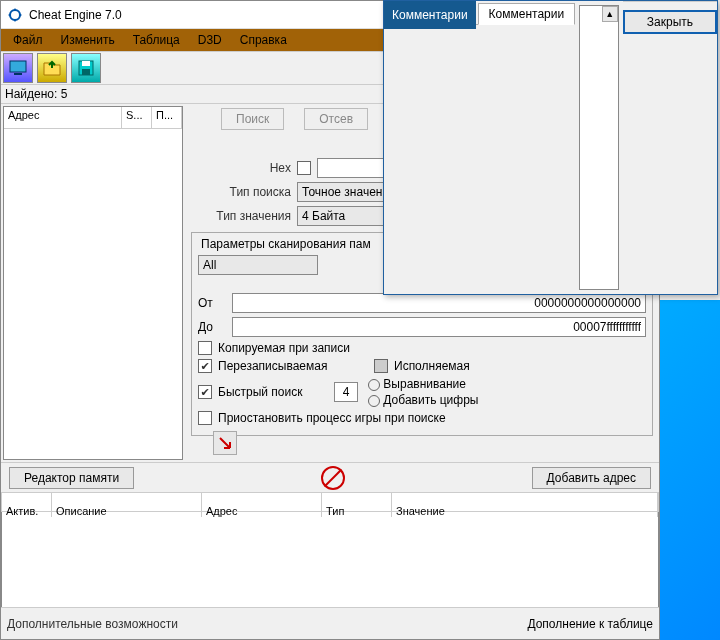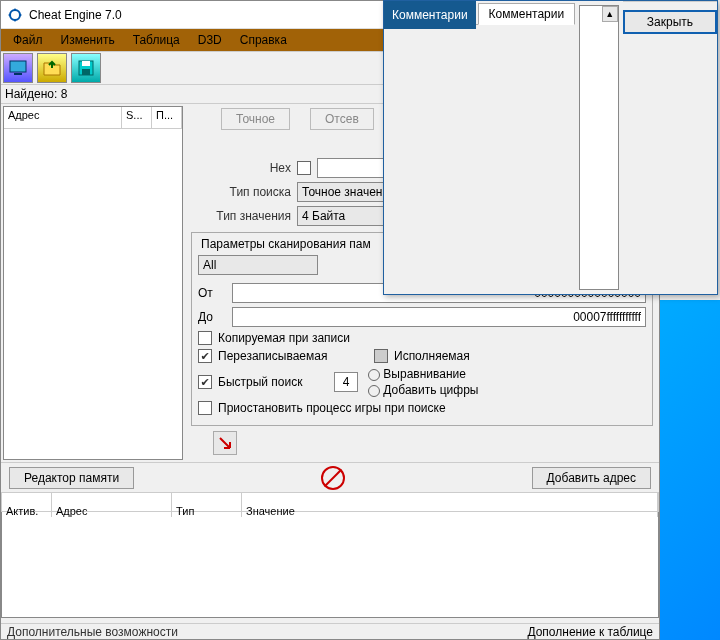--- a/index.html
+++ b/index.html
@@ -39,21 +39,21 @@
 .fieldset { border: 1px solid #aaa; padding: 4px 6px 6px 6px; margin-top: 6px; }
 .fieldset-title { font-size: 12px; color: #000; margin-top: -11px; margin-bottom: 4px; background: #f0f0f0; display: inline-block; padding: 0 3px; }
 .radio { width: 12px; height: 12px; border: 1px solid #666; border-radius: 50%; display: inline-block; vertical-align: middle; }
 .arrow-corner { position: absolute; left: 212px; top: 430px; width: 24px; height: 24px; border: 1px solid #aaa; background: #e8e8e8; display: flex; align-items: center; justify-content: center; }
 .mid-row { height: 30px; display: flex; align-items: center; padding: 0 8px; gap: 8px; border-top: 1px solid #ccc; }
 .stop-icon { width: 24px; height: 24px; border: 2px solid #c00; border-radius: 50%; position: relative; margin: 0 auto; }
 .stop-icon::after { content: ''; position: absolute; width: 24px; height: 2px; background: #c00; transform: rotate(-45deg); top: 9px; left: -2px; }
 .addr-table-header { height: 20px; display: flex; background: #fff; border: 1px solid #ccc; }
 .addr-table-header div { padding: 12px 4px; border-right: 1px solid #ccc; font-size: 11px; }
 .addr-body { height: 106px; background: #fff; border: 1px solid #888; border-top: none; }
-.statusbar { position: absolute; bottom: 0; left: 0; right: 0; height: 16px; display: flex; align-items: center; background: #f0f0f0; border-top: 1px solid #ccc; padding: 0 6px; }
+.statusbar { position: absolute; bottom: 0; left: 0; right: 0; height: 32px; display: flex; align-items: center; background: #f0f0f0; border-top: 1px solid #ccc; padding: 0 6px; }
 .status-left { flex: 1; color: #333; }
 .desktop-bg { position: absolute; right: 0; top: 300px; width: 60px; height: 340px; background: linear-gradient(135deg,#0af 0%,#08f 100%); z-index: -1; }
 
 .comments-window { position: absolute; top: 0; left: 383px; width: 335px; height: 295px; background: #f0f0f0; border: 1px solid #2060a0; box-shadow: 2px 2px 6px rgba(0,0,0,0.3); z-index: 10; display: flex; flex-direction: row; }
 .cw-title { height: 28px; background: #15598f; color: #fff; display: flex; align-items: center; padding: 0 8px; font-size: 13px; }
 .cw-tabs { height: 24px; display: flex; background: #f0f0f0; border-bottom: 1px solid #aaa; }
 .cw-tab { background: #fff; border: 1px solid #aaa; border-bottom: 1px solid #fff; padding: 3px 10px; margin: 2px 0 -1px 2px; font-size: 12px; }
 .cw-body { flex: 1; background: #fff; margin: 4px; border: 1px solid #888; position: relative; }
 .cw-scroll-up { position: absolute; top: 0; right: 0; width: 16px; height: 16px; background: #e8e8e8; border: 1px solid #aaa; text-align: center; font-size: 9px; line-height: 14px; }
 .cw-footer { height: 40px; display: flex; align-items: center; justify-content: center; border-top: 1px solid #ccc; background: #f0f0f0; }
@@ -96,35 +96,35 @@
     </div>
     <div class="tb-btn tb3">
       <svg width="16" height="16" viewBox="0 0 16 16">
           <rect x="1" y="1" width="14" height="14" fill="#0cc" stroke="#066"></rect>
           <rect x="4" y="1" width="8" height="5" fill="#fff"></rect>
           <rect x="4" y="9" width="8" height="6" fill="#066"></rect>
         </svg>
     </div>
     <div class="process-label">Процесс не выбран</div>
   </div>
-  <div class="found-label">Найдено: 8</div>
+  <div class="found-label">Найдено: 5</div>
 
   <div class="upper">
     <div class="left-pane">
       <div class="result-header">
         <div class="rh-addr">Адрес</div>
         <div class="rh-v">Ѕ...</div>
         <div class="rh-p">П...</div>
       </div>
       <div class="result-body"></div>
     </div>
 
     <div class="right-pane">
       <div class="btn-row">
-        <button class="btn disabled">Точное</button>
+        <button class="btn disabled">Поиск</button>
         <button class="btn disabled">Отсев</button>
       </div>
       <div class="form-row">
         <div class="lbl" style="flex:1;text-align:center">Значение:</div>
       </div>
       <div class="form-row">
         <div class="lbl">Hex</div>
         <span class="checkbox"></span>
         <input type="text" class="val" style="width: 200px;">
       </div>
@@ -136,21 +136,21 @@
       </div>
       <div class="form-row">
         <div class="lbl">Тип значения</div>
         <div class="select-like val" style="width:200px">
             <span>4 Байта</span>
           </div>
       </div>
 
       <div class="fieldset">
         <div class="fieldset-title">Параметры сканирования пам</div>
-        <div class="select-like" style="width:120px;margin-bottom:8px">
+        <div class="select-like" style="width:120px;margin-bottom:18px">
             <span>All</span>
           </div>
         <div class="form-row">
           <div style="width:28px">От</div>
           <input type="text" style="flex: 1 1 0%; text-align: right;" value="0000000000000000">
         </div>
         <div class="form-row">
           <div style="width:28px">До</div>
           <input type="text" style="flex: 1 1 0%; text-align: right;" value="00007fffffffffff">
         </div>
@@ -190,20 +190,21 @@
   <div class="mid-row">
     <button class="btn">Редактор памяти</button>
     <div style="flex:1;display:flex;justify-content:center">
         <div class="stop-icon"></div>
       </div>
     <button class="btn">Добавить адрес</button>
   </div>
 
   <div class="addr-table-header">
     <div style="width:50px">Актив.</div>
+    <div style="width:150px">Описание</div>
     <div style="width:120px">Адрес</div>
     <div style="width:70px">Тип</div>
     <div style="flex:1">Значение</div>
   </div>
   <div class="addr-body"></div>
 
   <div class="statusbar">
     <div class="status-left">Дополнительные возможности</div>
     <div>Дополнение к таблице</div>
   </div>

